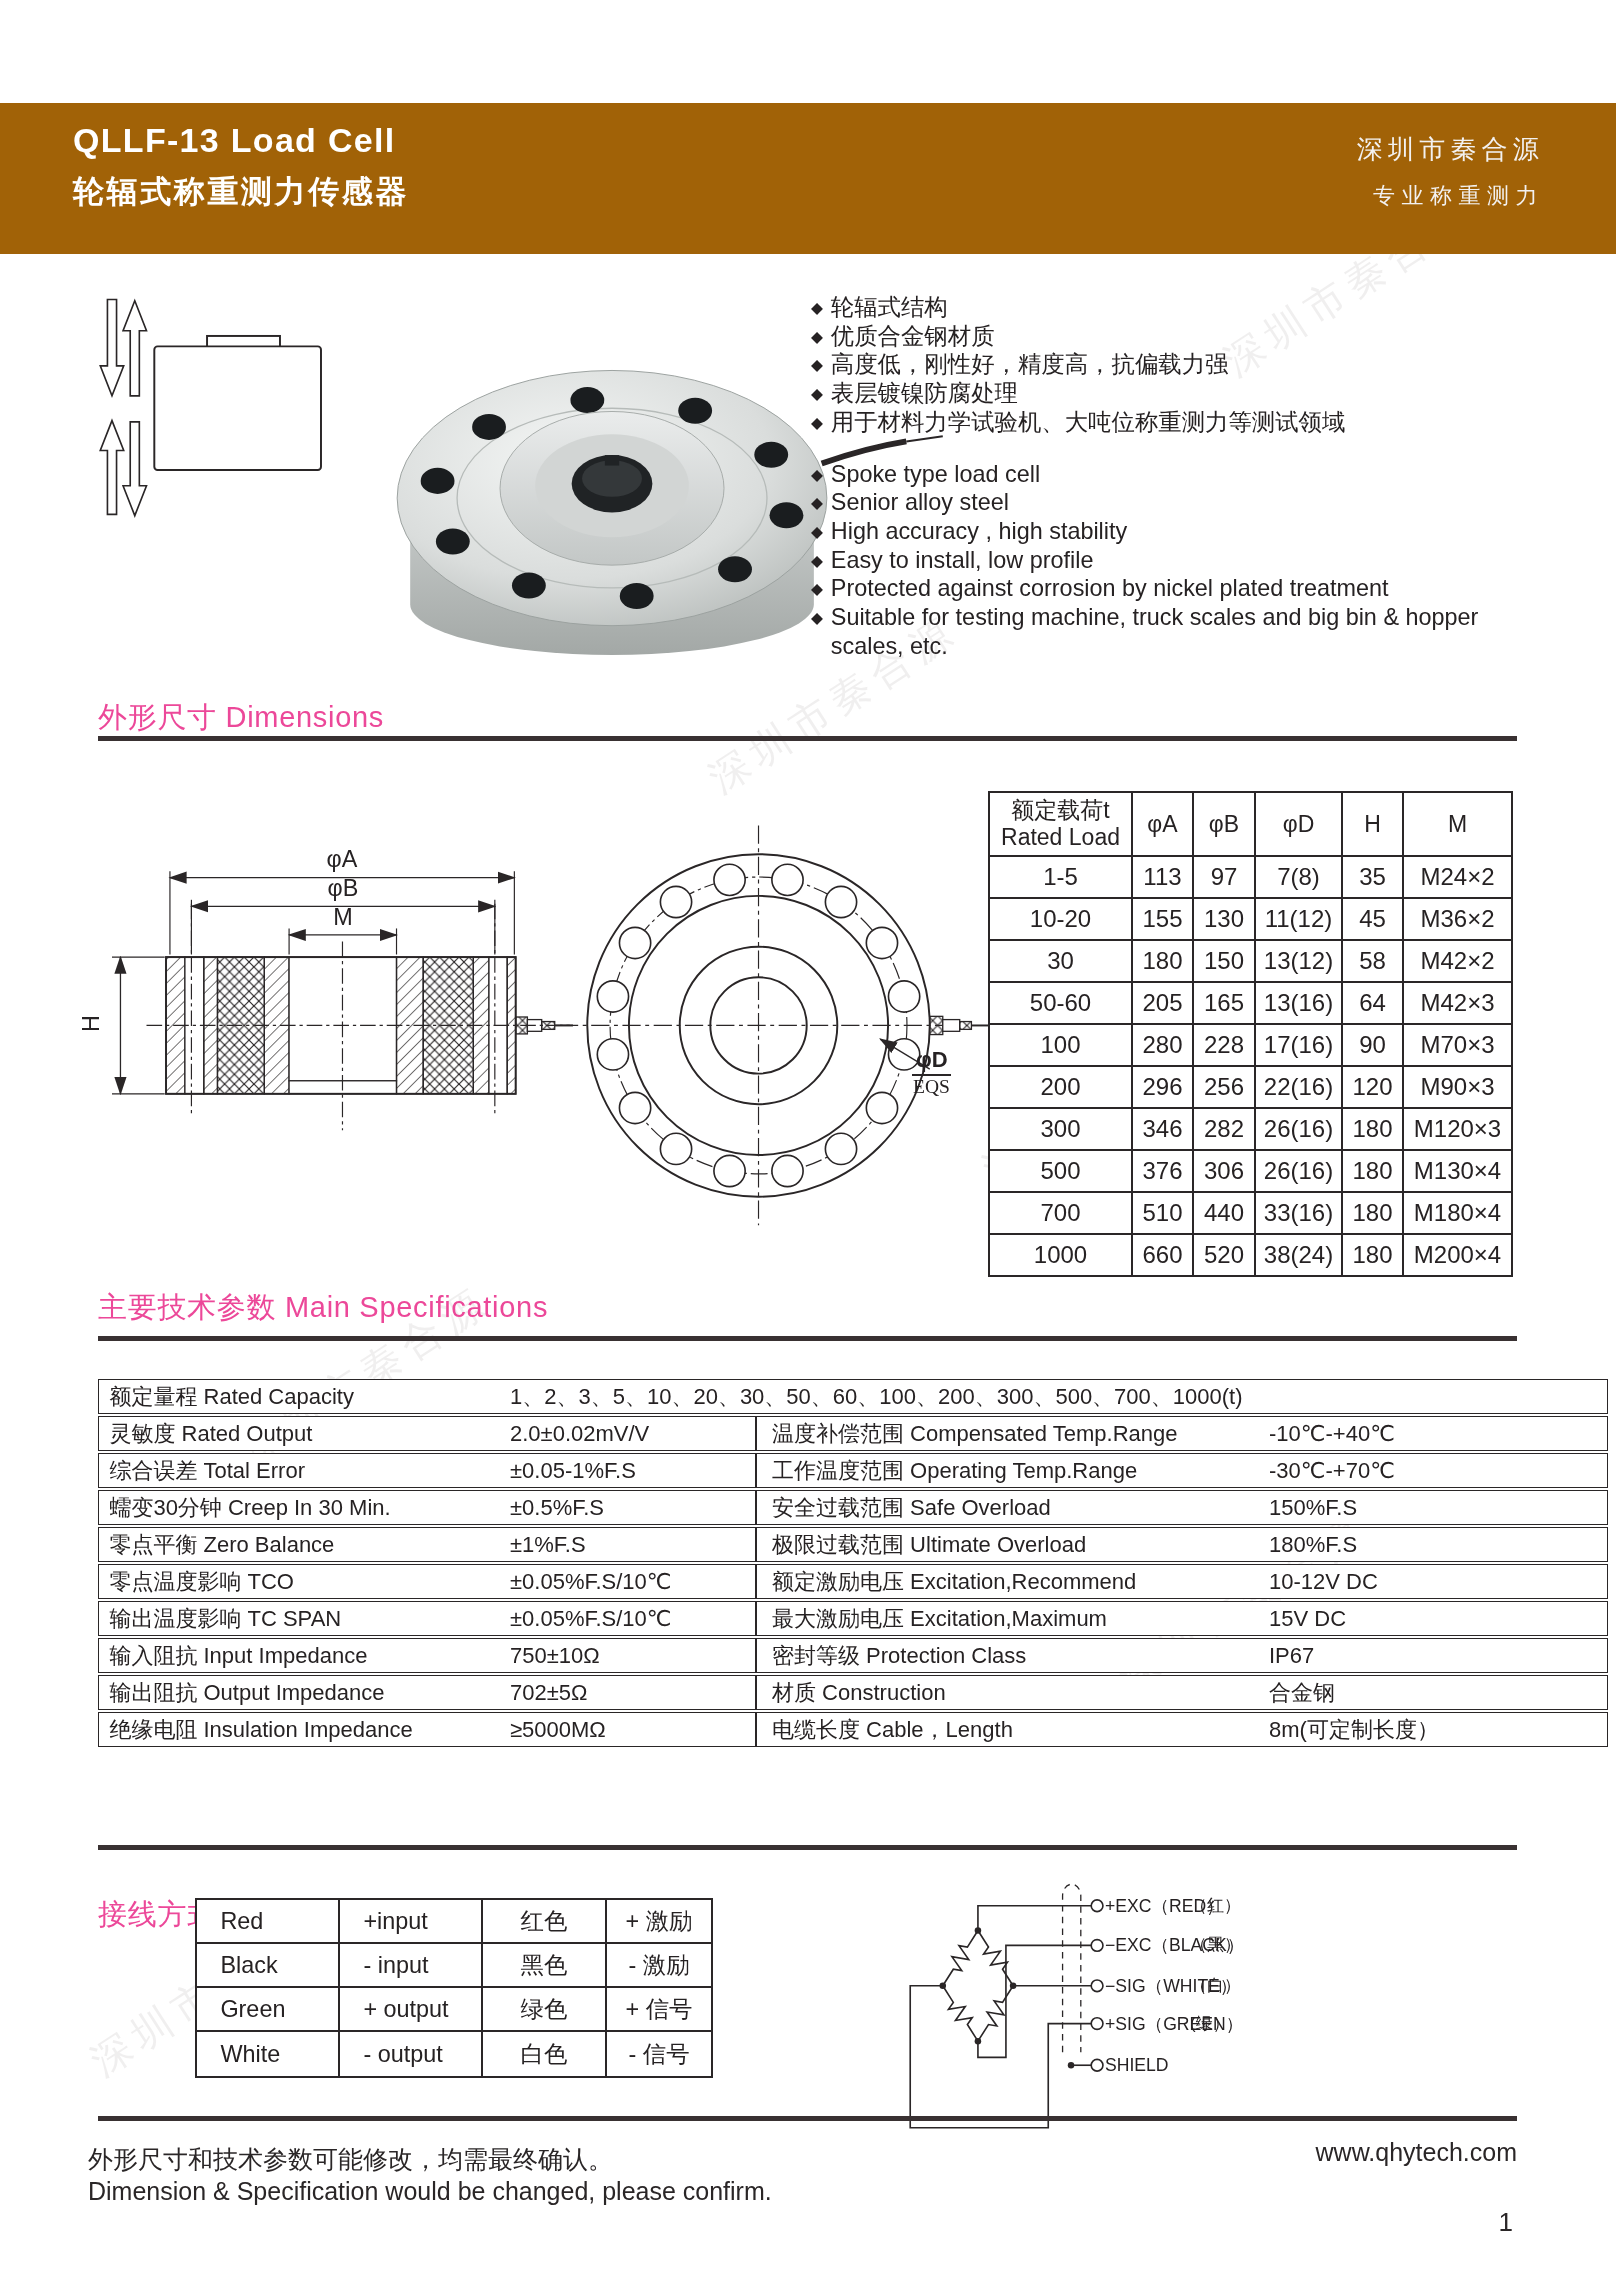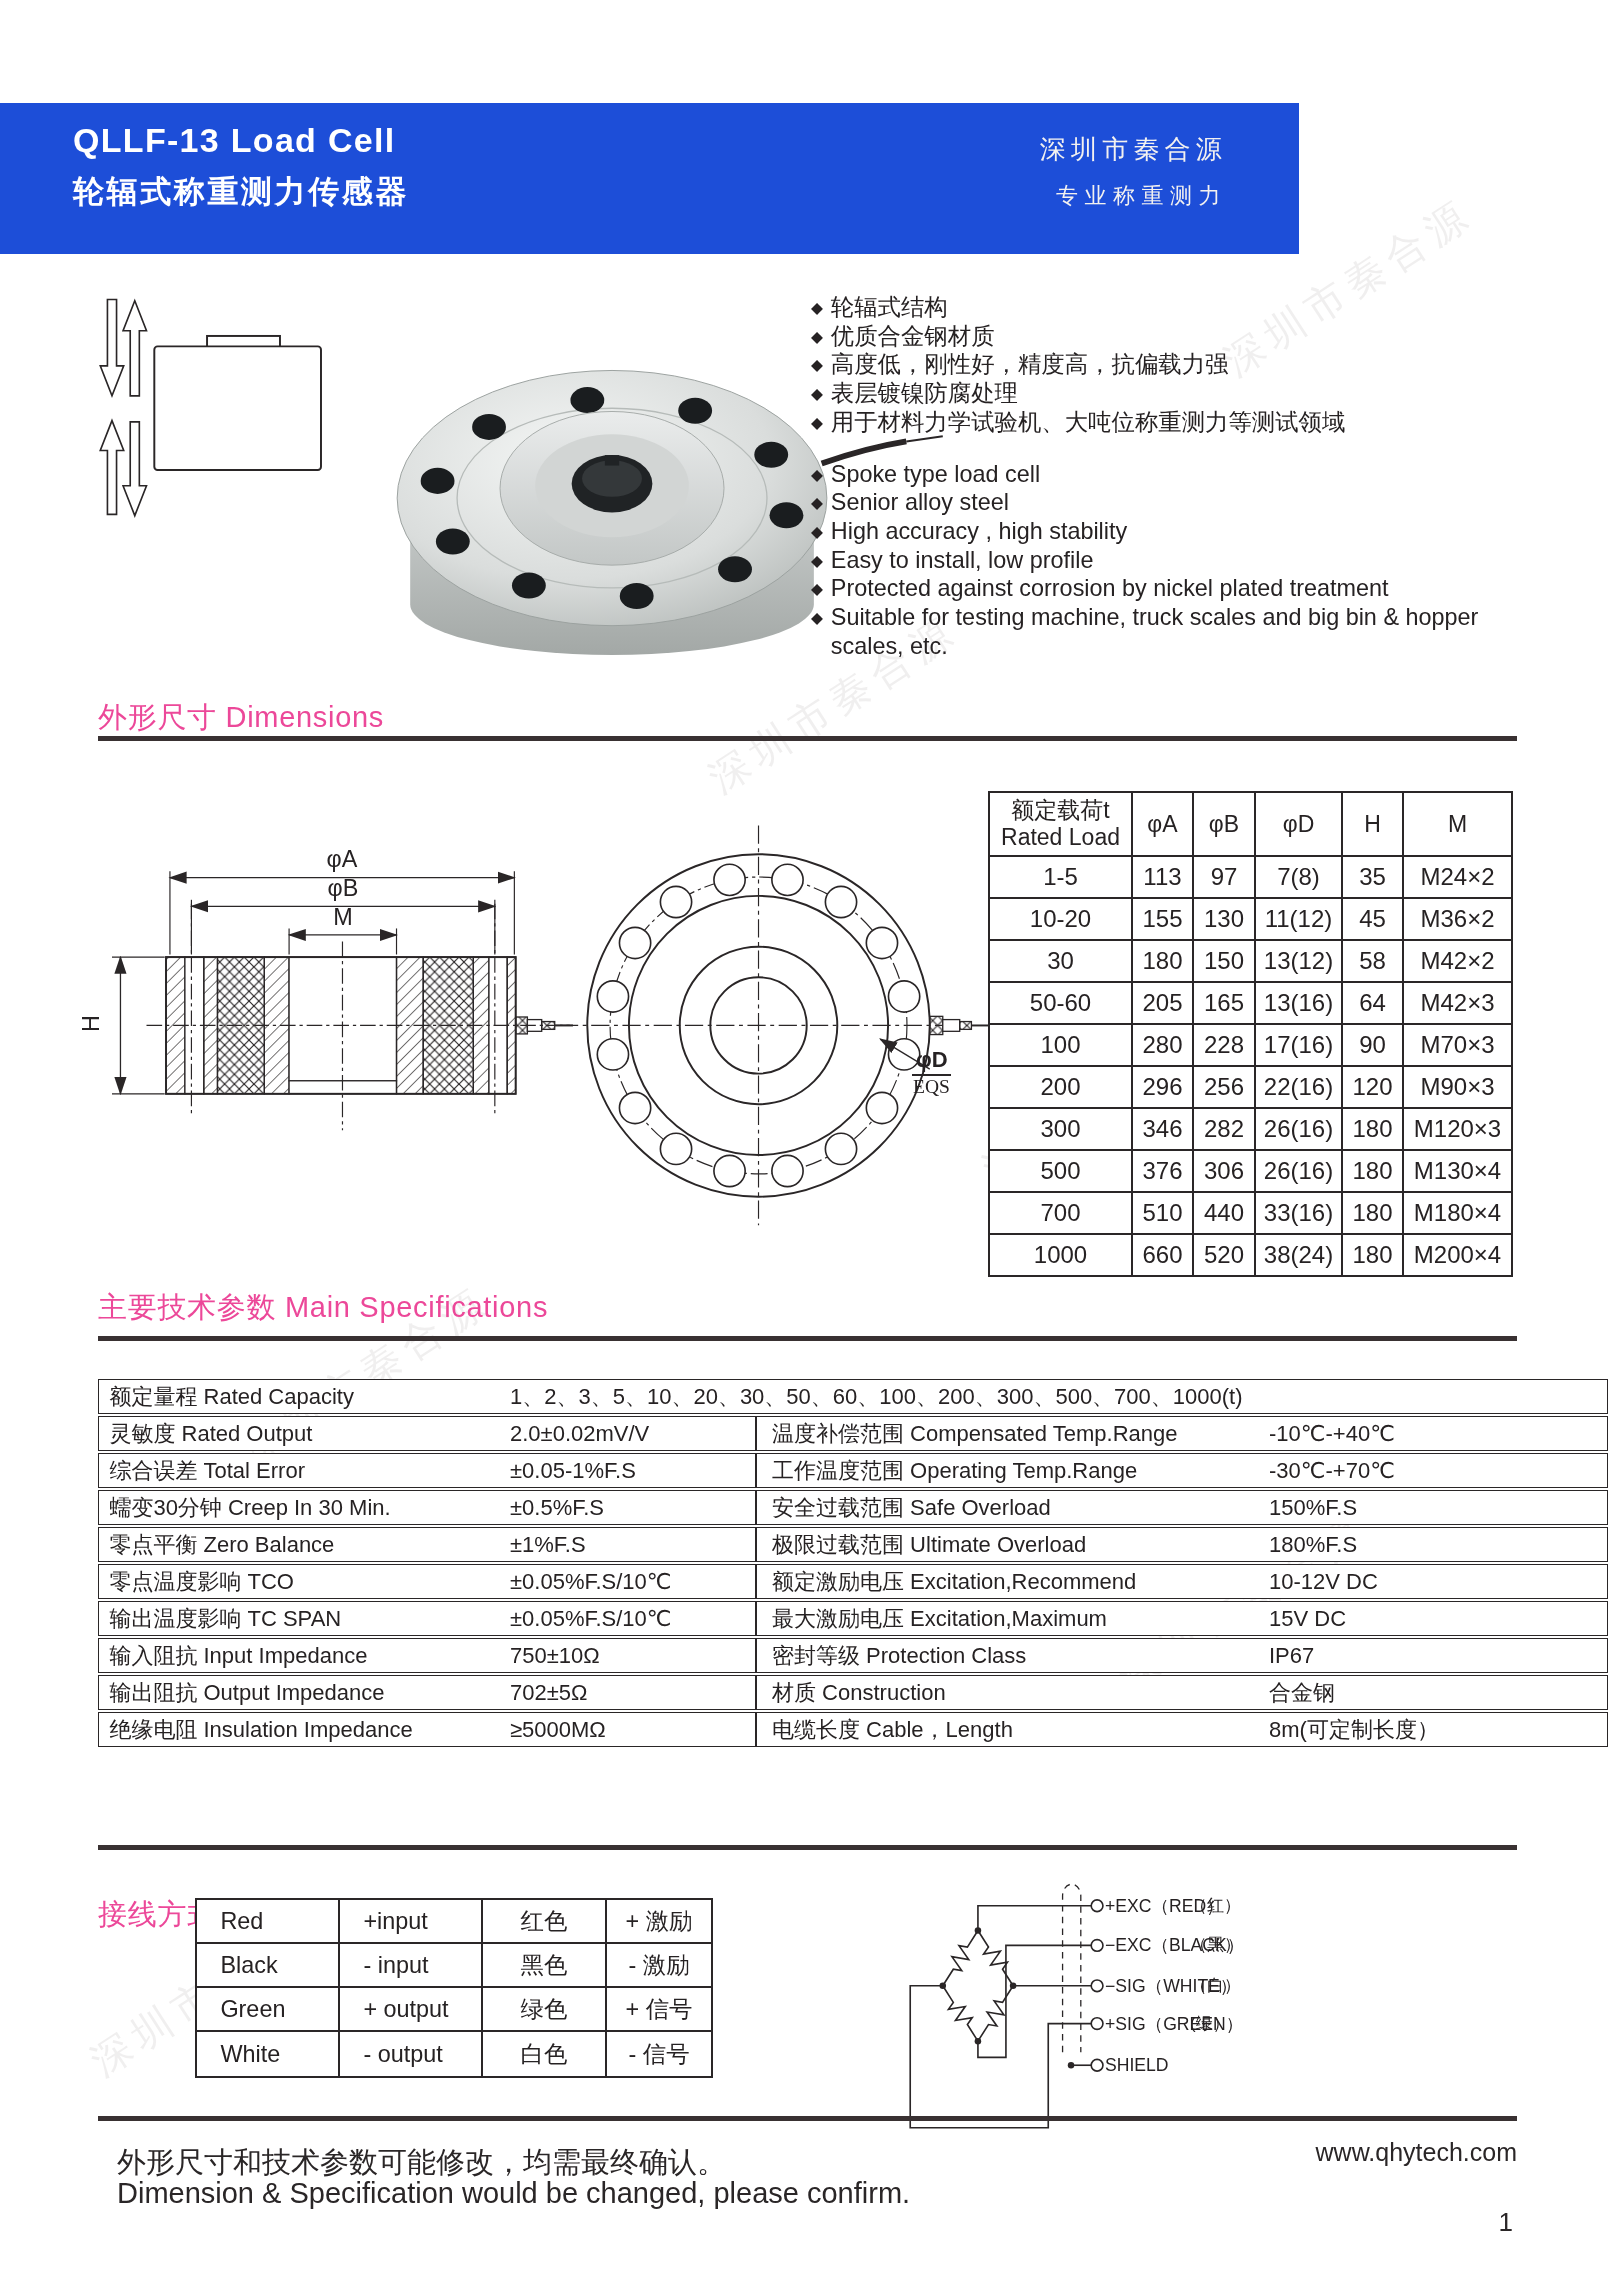--- a/index.html
+++ b/index.html
@@ -1,20 +1,20 @@
 <!DOCTYPE html>
 <html style="font-size:10.4px"><head>
 <meta charset="utf-8">
 <style>
   html,body{margin:0;padding:0;background:#888;}
   #page{position:relative;width:1616px;height:2284px;background:#ffffff;overflow:hidden;
         font-family:"Liberation Sans","DejaVu Sans",sans-serif;color:#262223;}
   .abs{position:absolute;}
   
-  .band{position:absolute;left:0;top:103px;width:1280px;height:151px;background:#1d4ed8;padding-left:19px;}
+  .band{position:absolute;left:0;top:103px;width:1616px;height:151px;background:#a16207;}
   .band-title{position:absolute;left:73px;top:18px;color:#ffffff;font-size:34px;font-weight:bold;letter-spacing:1.3px;}
   .band-sub{position:absolute;left:73px;top:68px;color:#ffffff;font-size:31px;font-weight:bold;letter-spacing:2.6px;}
   .band-co{position:absolute;right:72px;top:29px;color:#f3f1f0;font-size:26px;letter-spacing:5.2px;text-align:right;}
   .band-slogan{position:absolute;right:72px;top:78px;color:#f3f1f0;font-size:22px;letter-spacing:6.5px;}
   
   .feat{position:absolute;left:811px;display:flex;align-items:flex-start;width:749px;}
   .feat .b{font-size:15.6px;line-height:29px;margin-right:7.8px;color:#262223;}
   .feat .t{font-size:23.4px;line-height:29px;color:#262223;}
   
   .sec-head{position:absolute;left:98px;font-size:29px;color:#ec4899;letter-spacing:0.7px;}
@@ -45,21 +45,21 @@
   .wiretab .last{border-right:none;}
   .wiretab .bot{border-bottom:none;}
   
   .dlabel{position:absolute;font-size:23.4px;color:#262223;}
   .dlabel.cen{width:78px;text-align:center;}
   
   .schlab{position:absolute;left:1105px;height:26px;font-size:17.6px;line-height:26px;white-space:nowrap;}
   .schcn{position:absolute;left:1190px;height:26px;font-size:17px;line-height:26px;white-space:nowrap;}
   
   .foot-rule{position:absolute;left:98px;top:2116px;width:1419px;height:5.2px;background:#393132;}
-  .fnote{position:absolute;left:117px;font-size:29px;color:#2a2627;}
+  .fnote{position:absolute;left:88px;font-size:25px;color:#2a2627;}
   .fsite{position:absolute;right:99px;top:2138px;font-size:25px;color:#2a2627;}
   .fpage{position:absolute;right:103px;top:2207px;font-size:26px;color:#2a2627;}
   
   .wm{position:absolute;font-size:40px;letter-spacing:7.8px;color:rgba(60,55,55,0.08);transform:rotate(-33deg);white-space:nowrap;}
   
   .ln{stroke:#2a2627;fill:none;}
 </style>
 </head>
 <body>
 

